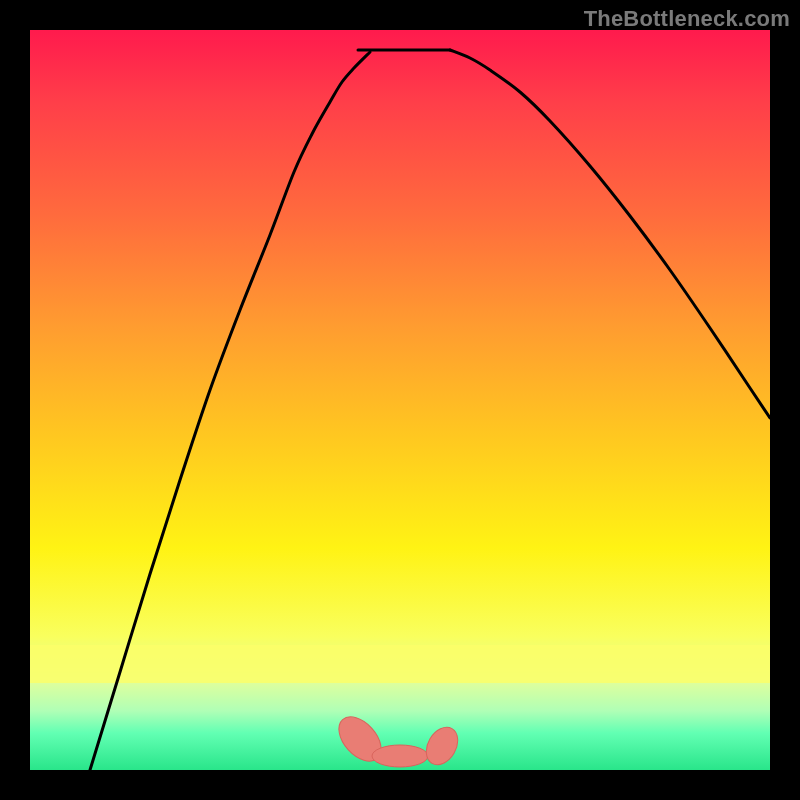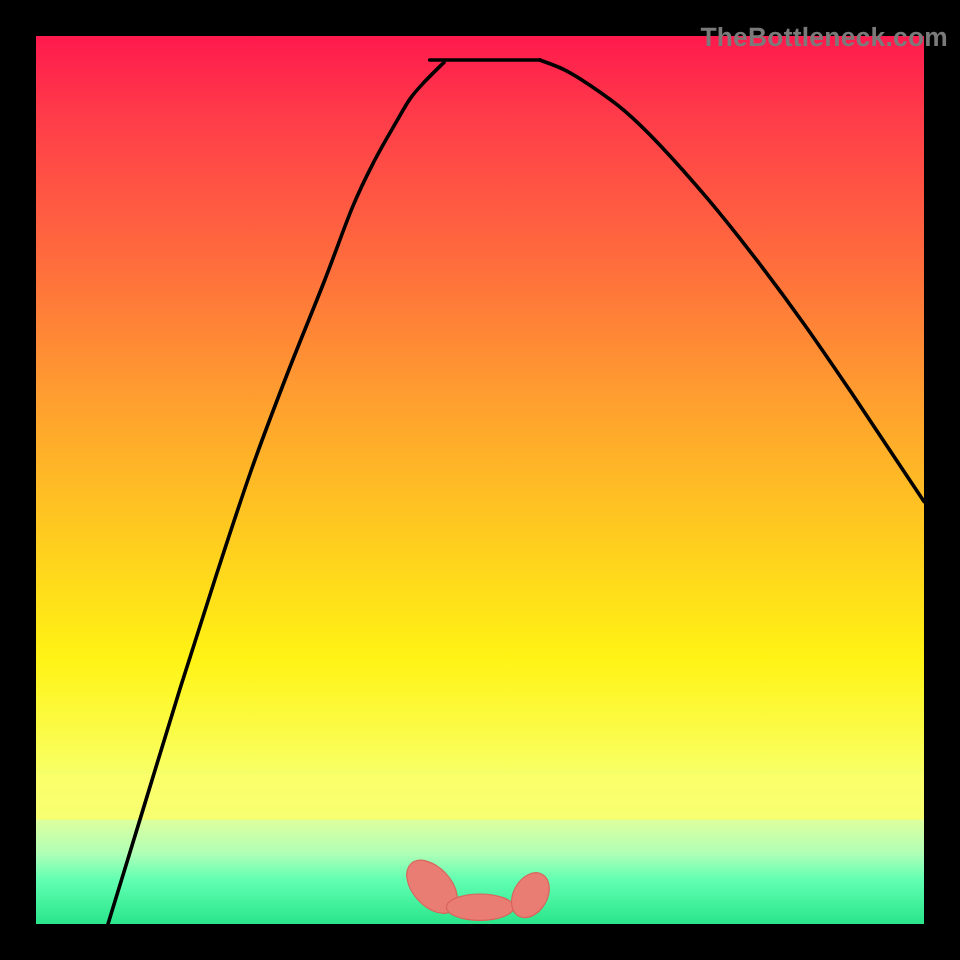--- a/index.html
+++ b/index.html
@@ -35,21 +35,21 @@
     position: absolute;
     left: 30px;
     width: 740px;
     top: 645px;
     height: 38px;
     background: #fbff68;
     opacity: 0.85;
   }
   .source {
     position: absolute;
-    top: 18px;
+    top: 6px;
     right: 10px;
     color: #7a7a7a;
     font-size: 22px;
     font-weight: 600;
     letter-spacing: 0.2px;
   }
   svg.plot {
     position: absolute;
     left: 30px;
     top: 30px;

